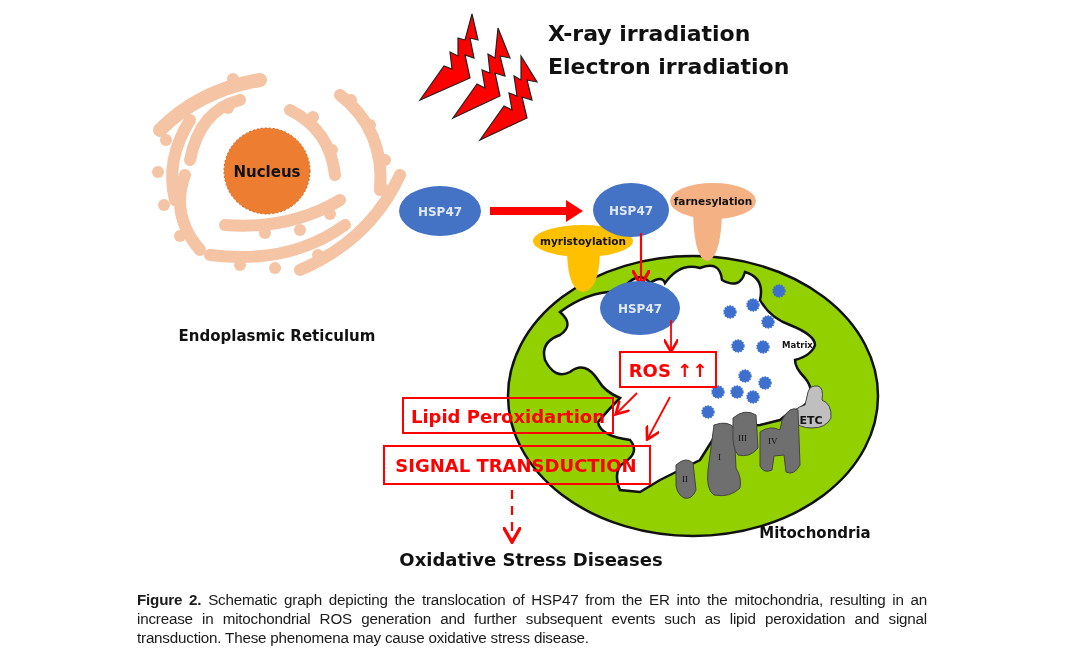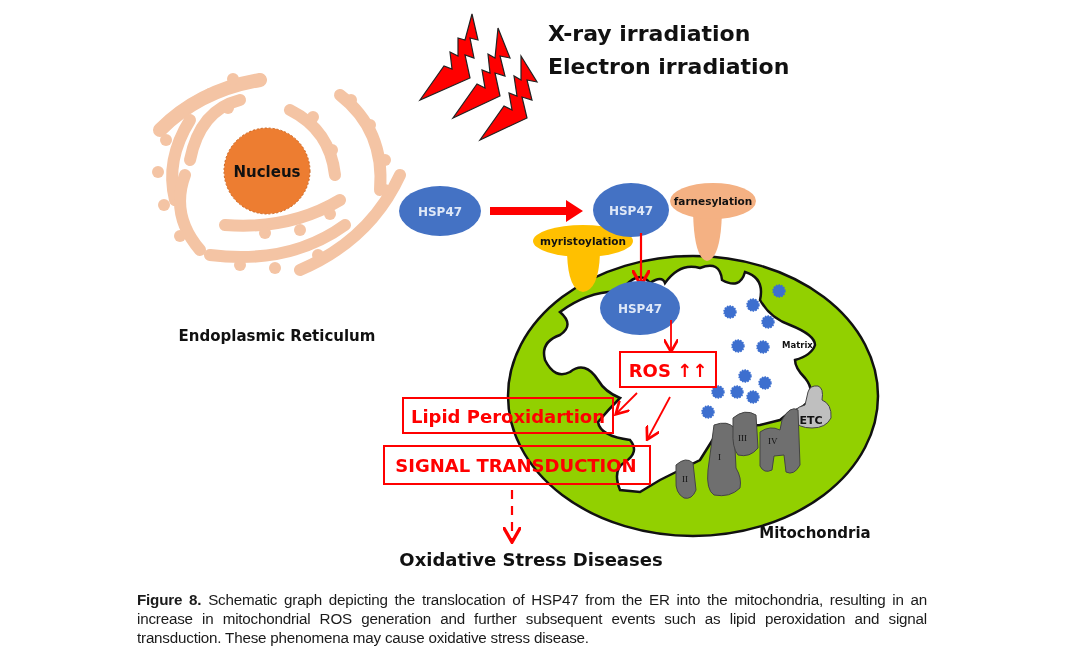--- a/index.html
+++ b/index.html
@@ -134,13 +134,13 @@
 
   <rect x="384" y="446" width="266" height="38" fill="none" stroke="#ff0000" stroke-width="2"></rect>
   <text class="lbl-bold" x="516" y="472" font-size="18" text-anchor="middle" fill="#ff0000">SIGNAL TRANSDUCTION</text>
 
   <line x1="512" y1="490" x2="512" y2="540" stroke="#ff0000" stroke-width="2.2" stroke-dasharray="9,7" marker-end="url(#arrowRed)"></line>
 
   <text class="lbl-bold" x="531" y="566" font-size="18" text-anchor="middle" fill="#111">Oxidative Stress Diseases</text>
   <text class="lbl-bold" x="815" y="538" font-size="15" text-anchor="middle" fill="#111">Mitochondria</text>
 </svg>
 
-<div class="caption"><b>Figure 8.</b><span> Schematic graph depicting the translocation of HSP47 from the ER into the mitochondria, resulting in an increase in mitochondrial ROS generation and further subsequent events such as lipid peroxidation and signal transduction. These phenomena may cause oxidative stress disease.</span></div>
+<div class="caption"><b>Figure 2.</b><span> Schematic graph depicting the translocation of HSP47 from the ER into the mitochondria, resulting in an increase in mitochondrial ROS generation and further subsequent events such as lipid peroxidation and signal transduction. These phenomena may cause oxidative stress disease.</span></div>
 
 </body></html>

